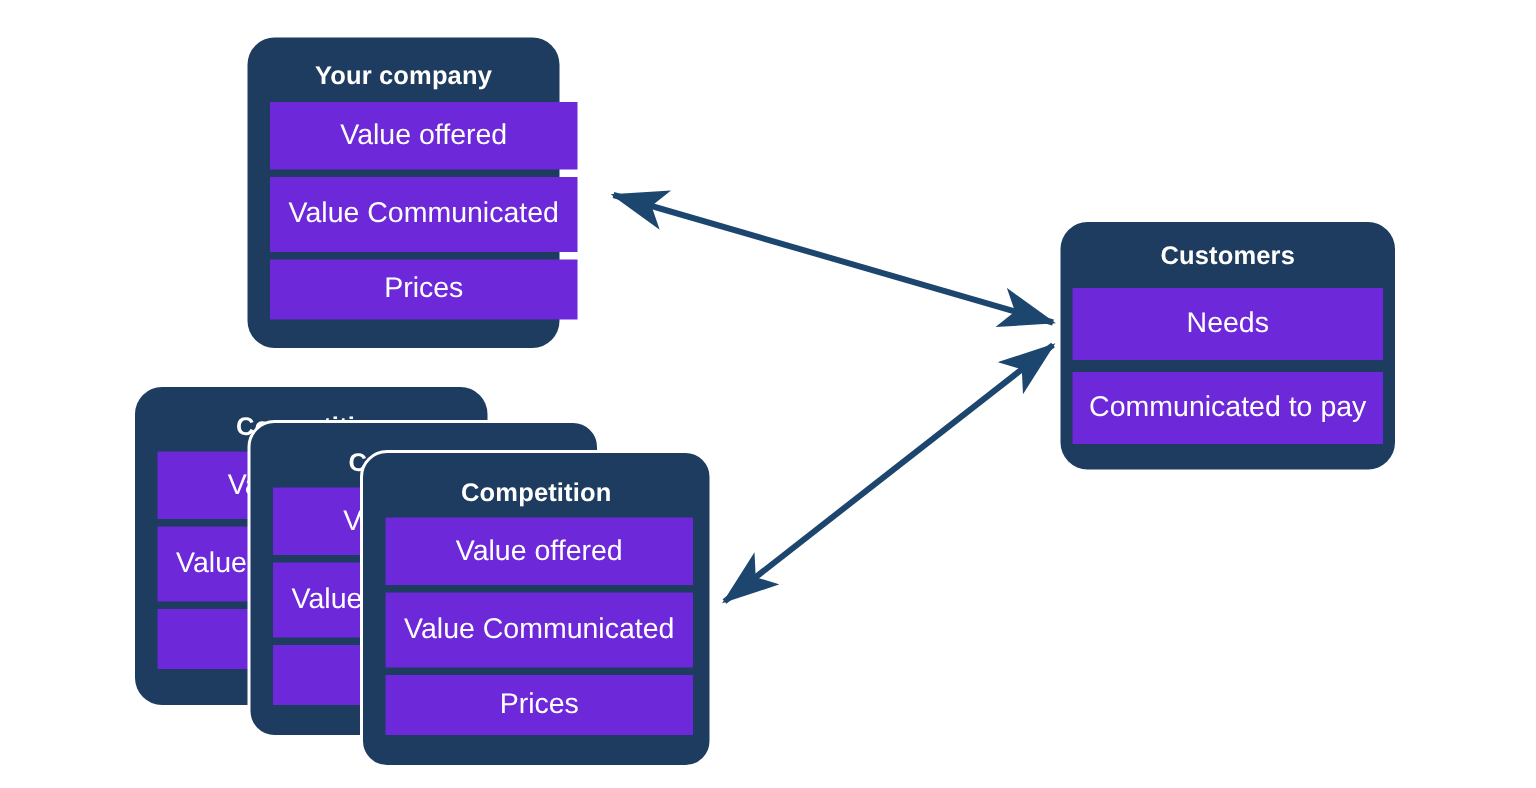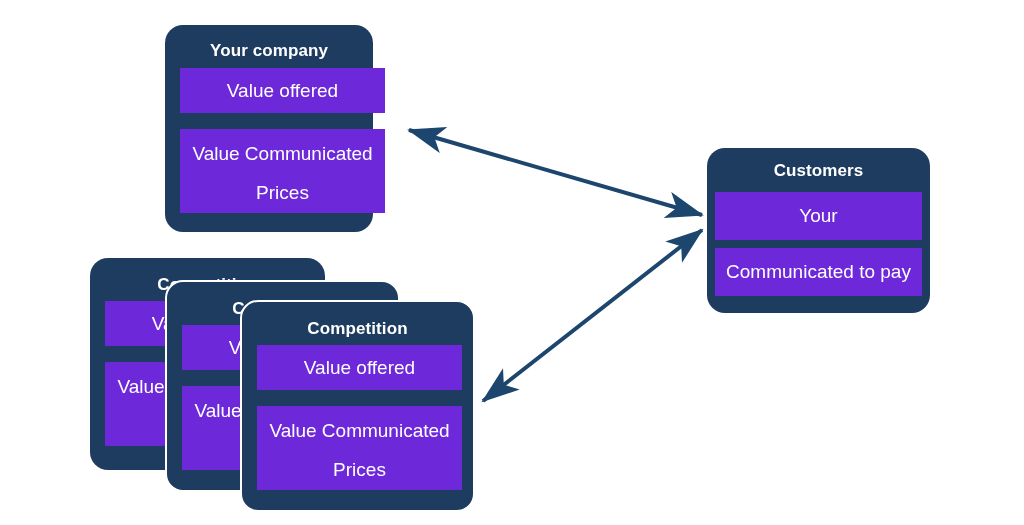--- a/index.html
+++ b/index.html
@@ -57,21 +57,20 @@
     line-height: 22px;
     display: flex;
     align-items: center;
     justify-content: center;
     text-align: center;
     box-sizing: border-box;
     padding: 0 4px;
   }
   .row.two-line {
     line-height: 24px;
-    margin-top: 11px;
   }
 
   
   #arrows {
     position: absolute;
     left: 0;
     top: 0;
     width: 1024px;
     height: 525px;
     pointer-events: none;
@@ -132,17 +131,17 @@
 
   <div class="card" style="left:165px; top:25px; width:208px; height:207px;">
     <div class="card-title" style="top:16px;">Your company</div>
     <div class="row" style="left:15px; top:43px; width:205px; height:45px;">Value offered</div>
     <div class="row two-line" style="left:15px; top:93px; width:205px; height:50px;">Value Communicated</div>
     <div class="row" style="left:15px; top:148px; width:205px; height:40px;">Prices</div>
   </div>
 
   <div class="card" style="left:707px; top:148px; width:223px; height:165px;text-decoration:underline;">
     <div class="card-title" style="top:13px;">Customers</div>
-    <div class="row" style="left:8px; top:44px; width:207px; height:48px;">Your</div>
+    <div class="row" style="left:8px; top:44px; width:207px; height:48px;">Needs</div>
     <div class="row" style="left:8px; top:100px; width:207px; height:48px;">Communicated to pay</div>
   </div>
 
 </div>
 
 </body></html>

